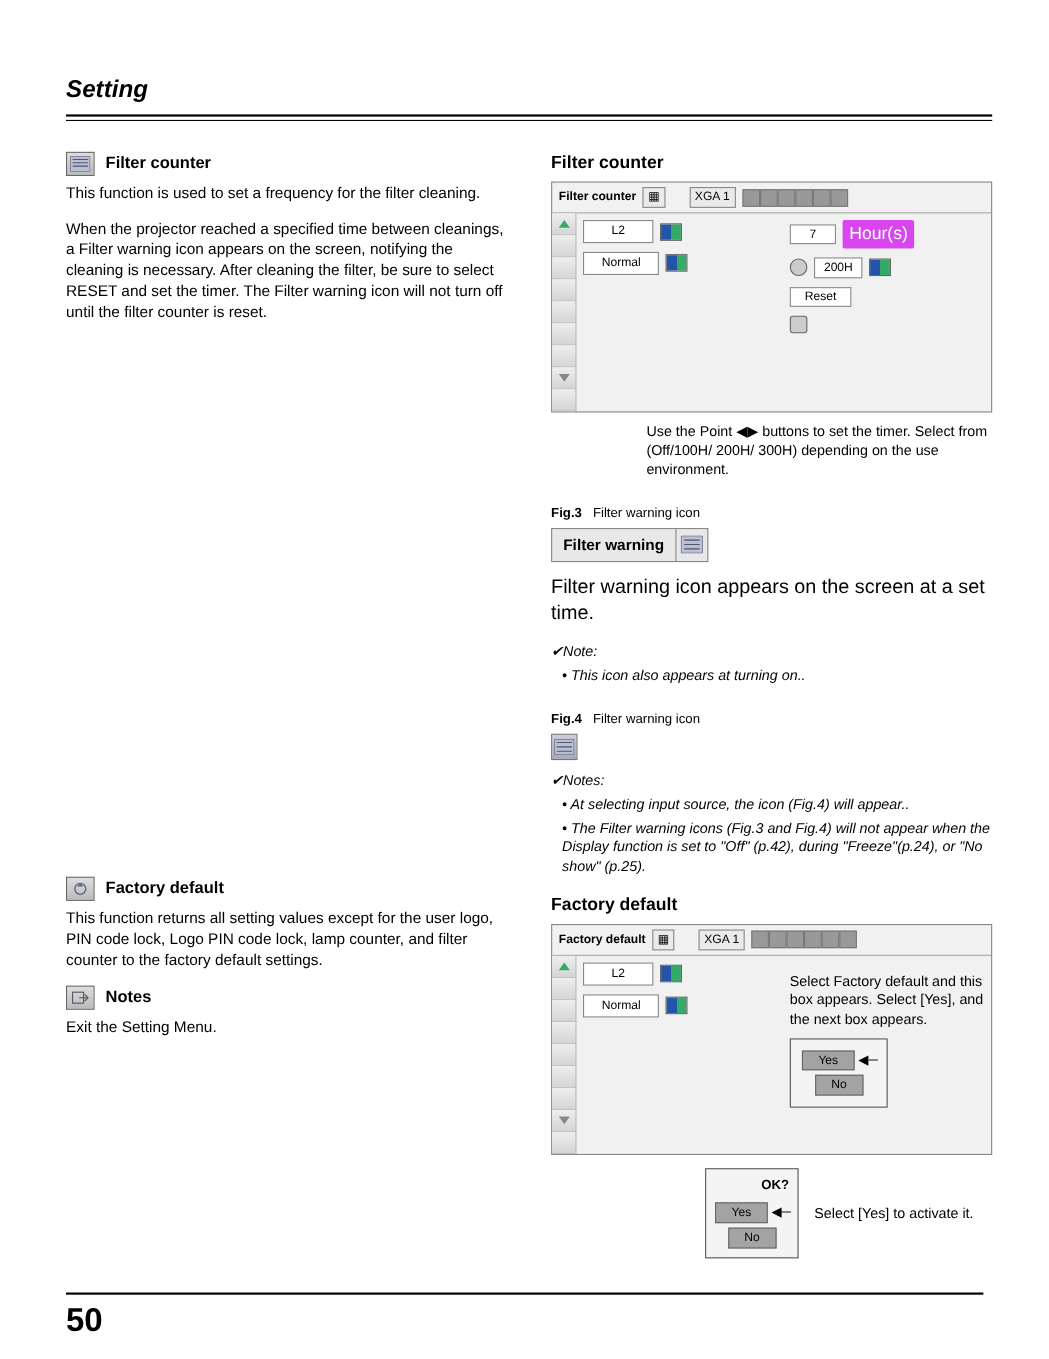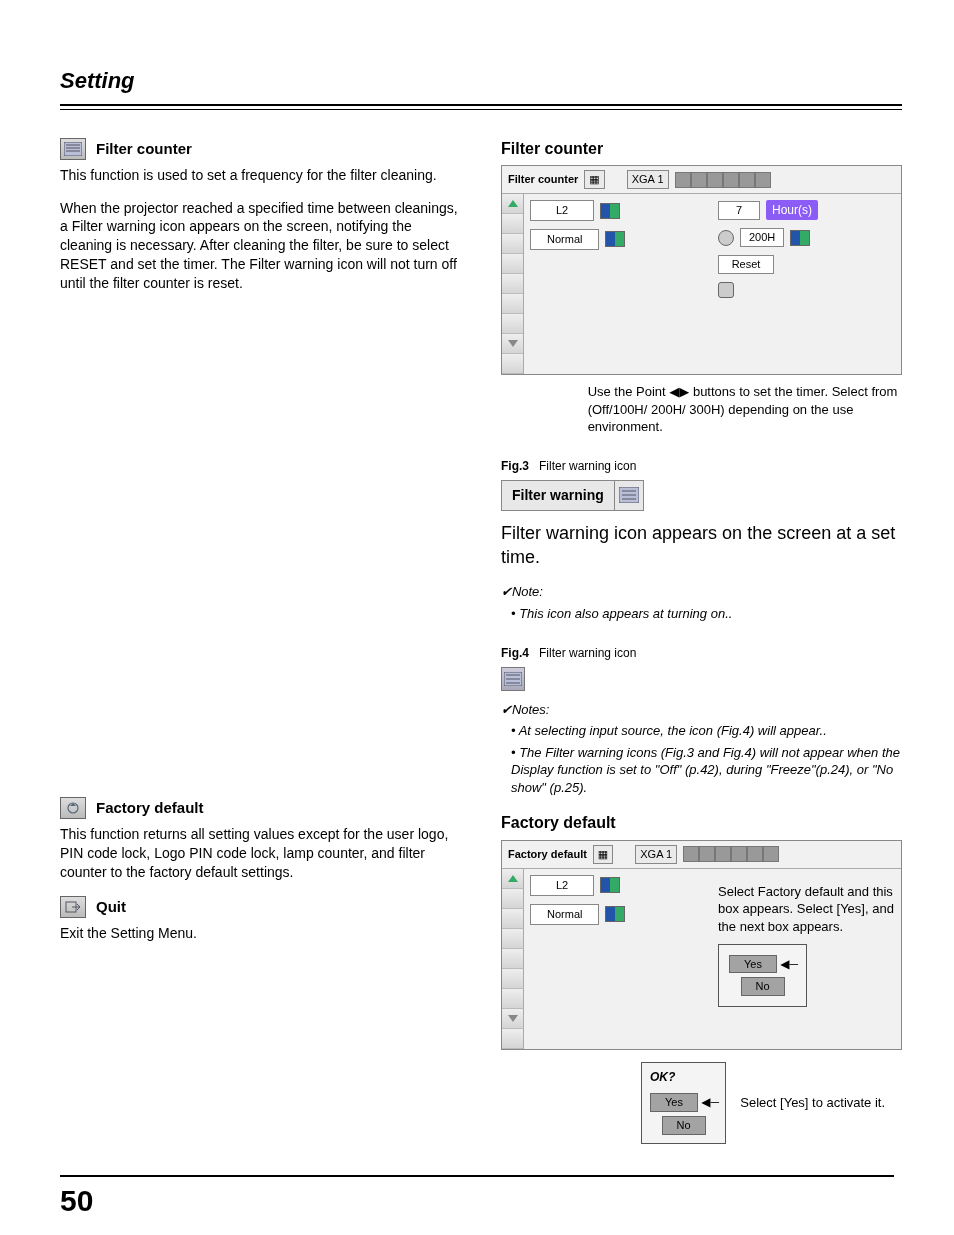--- a/index.html
+++ b/index.html
@@ -27,21 +27,21 @@
   .osd-side div { height:20px; border-bottom:1px solid #bbb; background:linear-gradient(#eee,#d5d5d5); position:relative; }
   .triangle-up::after { content:""; position:absolute; left:6px; top:6px; border-left:5px solid transparent; border-right:5px solid transparent; border-bottom:7px solid #3a6; }
   .triangle-down::after { content:""; position:absolute; left:6px; top:6px; border-left:5px solid transparent; border-right:5px solid transparent; border-top:7px solid #888; }
   .osd-main { flex:1; padding:6px; display:flex; gap:8px; }
   .osd-list { display:flex; flex-direction:column; gap:8px; }
   .osd-row { display:flex; align-items:center; gap:6px; }
   .osd-box { border:1px solid #888; background:#fff; padding:2px 16px; min-width:64px; text-align:center; }
   .osd-arrows { width:20px; height:16px; border:1px solid #666; background:linear-gradient(90deg,#2255aa 50%,#3a6 50%); }
   .osd-round { width:16px; height:16px; border-radius:50%; border:1px solid #666; background:#ccc; display:inline-block; }
   .osd-small { border:1px solid #888; background:#fff; padding:1px 8px; text-align:center; min-width:42px; }
-  .hours-badge { background:#8b5cf6; color:#fff; padding:2px 6px; font-size:12px; border-radius:2px; }
+  .hours-badge { background:#d946ef; color:#fff; padding:2px 6px; font-size:16px; border-radius:2px; }
   .usenote { font-size:13px; margin-top:8px; }
   .figlabel { font-size:12px; margin-top:22px; margin-bottom:6px; }
   .figlabel b { font-weight:bold; margin-right:10px; }
   .filter-warning-pill { display:inline-flex; align-items:center; border:1px solid #888; background:#e8e8e8; }
   .filter-warning-pill .txt { padding:5px 10px; font-weight:bold; font-size:14px; border-right:1px solid #888; }
   .filter-warning-pill .ic { width:28px; height:28px; display:flex; align-items:center; justify-content:center; }
   .warn-box { width:24px; height:24px; border:1px solid #777; background:linear-gradient(#ccd,#aab); display:inline-flex; align-items:center; justify-content:center; }
   .noteblock { margin-top:10px; font-size:13px; }
   .check { font-weight:normal; font-style:italic; }
   .notelist { font-style:italic; font-size:13px; margin:4px 0 0 10px; padding:0; list-style:none; }
@@ -98,21 +98,21 @@
       </div>
       <p>This function returns all setting values except for the user logo, PIN code lock, Logo PIN code lock, lamp counter, and filter counter to the factory default settings.</p>
 
       <div class="section-head" style="margin-top:10px;">
         <span class="icon-box">
           <svg viewBox="0 0 18 14">
               <rect x="2" y="2" width="10" height="10" fill="none" stroke="#556"></rect>
               <path d="M8 7 L16 7 M13 4 L16 7 L13 10" fill="none" stroke="#556"></path>
             </svg>
         </span>
-        <span class="section-title">Quit</span>
+        <span class="section-title">Notes</span>
       </div>
       <p>Exit the Setting Menu.</p>
     </div>
 
     <div class="col">
       <div class="right-title">Filter counter</div>
 
       
       <div class="osd">
         <div class="osd-top">
@@ -266,21 +266,21 @@
                 <span class="pointer">◀─</span><br>
                 <span class="btn">No</span>
               </div>
             </div>
           </div>
         </div>
       </div>
 
       <div style="display:flex; gap:14px; align-items:center; margin-top:12px; margin-left:140px;">
         <div class="dialog" style="padding:6px 8px;">
-          <span class="q" style="text-align:left;font-style:italic;">OK?</span>
+          <span class="q" style="text-align:right;">OK?</span>
           <span class="btn">Yes</span>
           <span class="pointer">◀─</span><br>
           <span class="btn">No</span>
         </div>
         <div class="activate">Select [Yes] to activate it.</div>
       </div>
 
     </div>
   </div>
 

